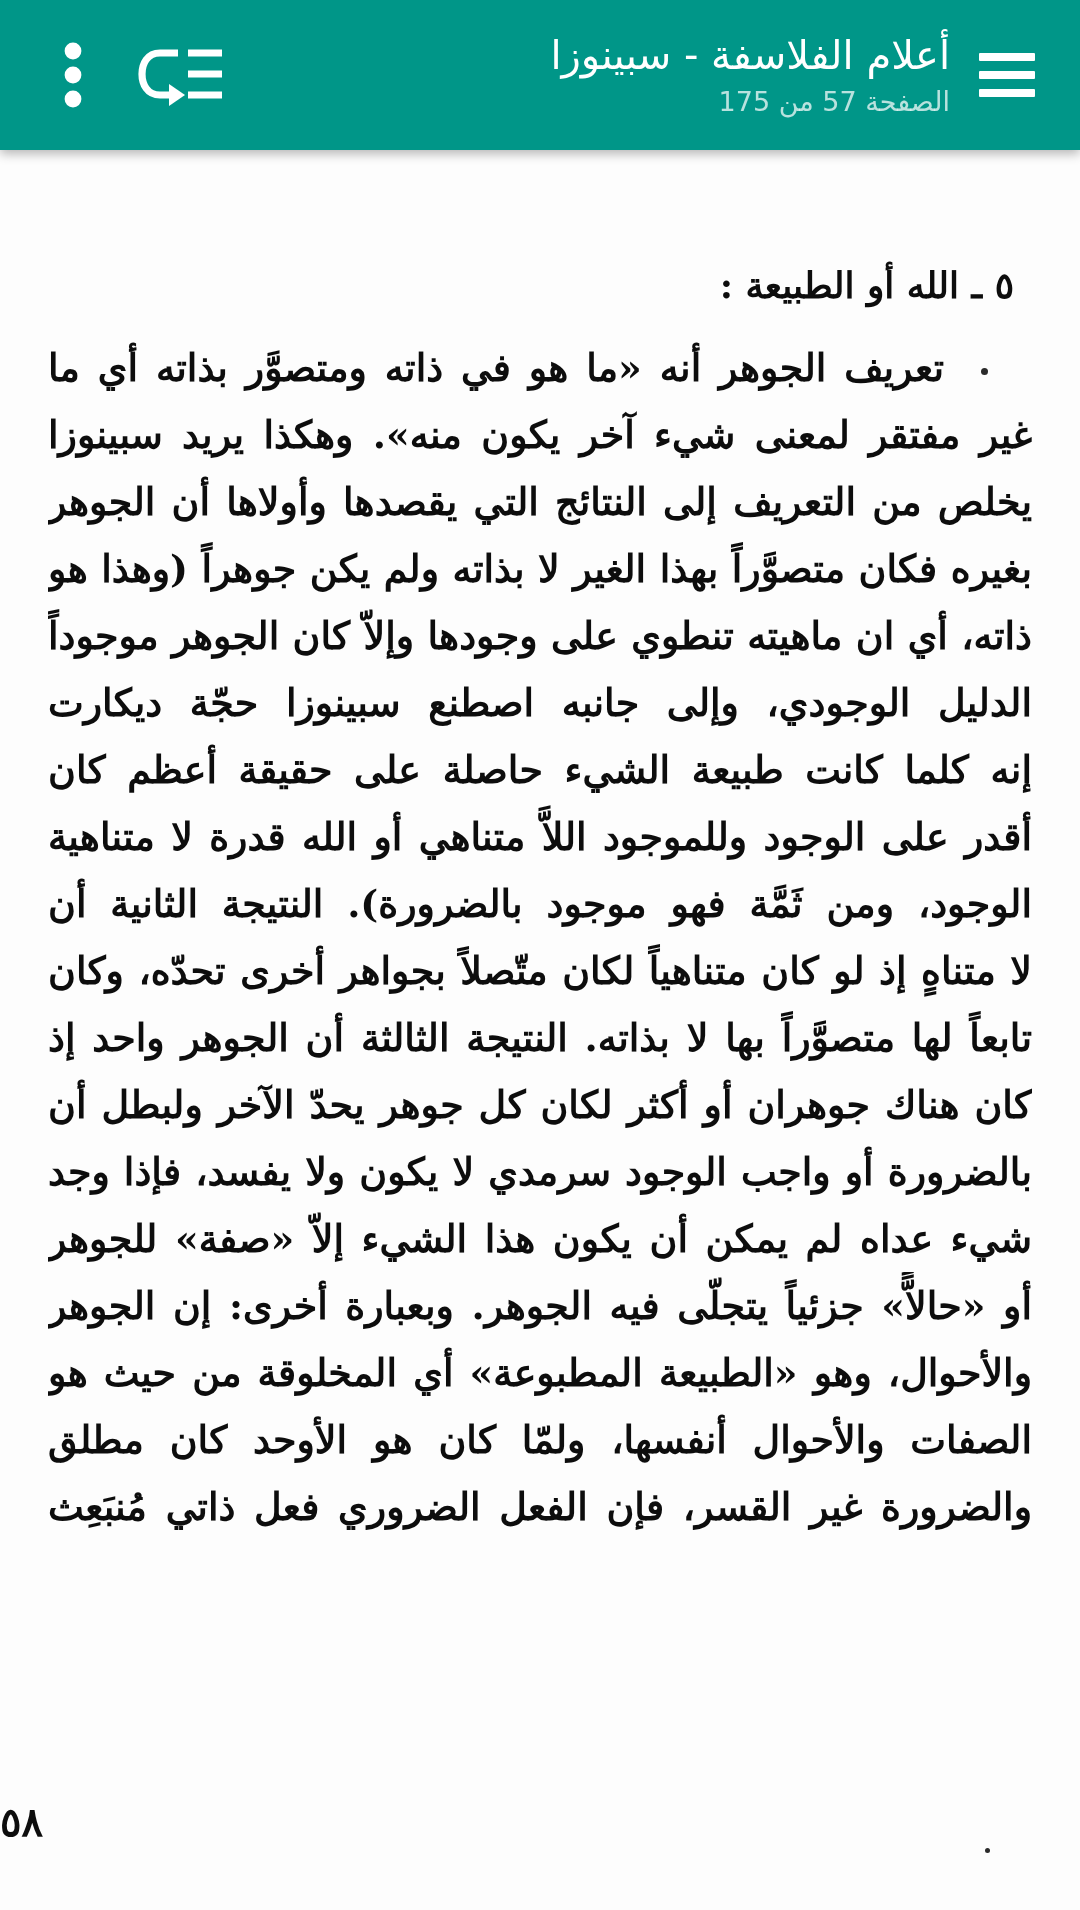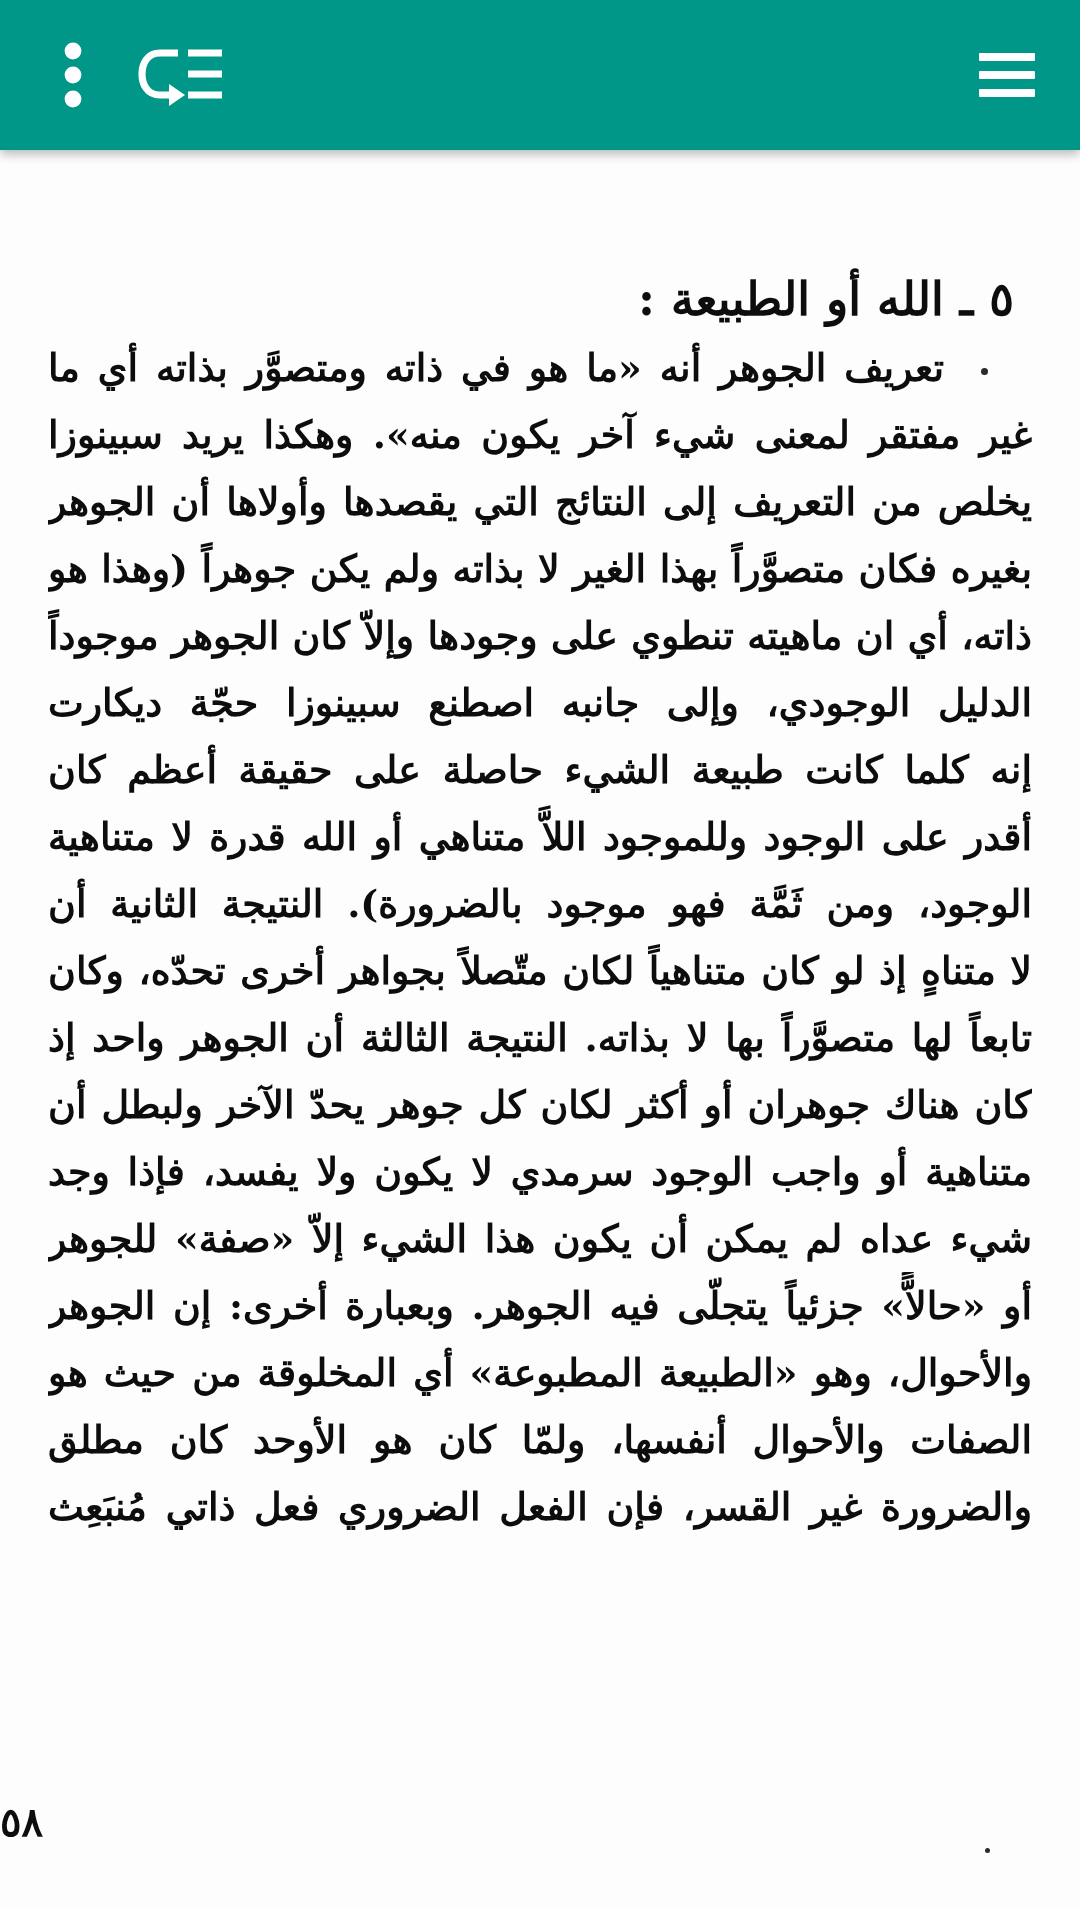--- a/index.html
+++ b/index.html
@@ -57,21 +57,21 @@
   .book-page {
     position: absolute; top: 150px; left: 0; right: 0; bottom: 0;
     background: #fdfdfd;
     direction: rtl;
     color: #0d0d0d;
   }
   .section-heading {
     position: absolute; top: 84px; right: 66px;
     font-family: "DejaVu Serif", "Liberation Serif", serif;
     font-weight: 700;
-    font-size: 46px;
+    font-size: 36px;
     white-space: nowrap;
   }
   .book-lines {
     position: absolute; top: 184px; right: 48px; left: 48px;
     font-family: "DejaVu Serif", "Liberation Serif", serif;
     font-weight: 700;
     font-size: 38px;
   }
   .book-line {
     height: 67px; line-height: 67px;
@@ -101,20 +101,24 @@
 <header class="appbar">
 
   <button class="iconbtn menu-btn" aria-label="menu">
     <span class="menu-bars">
       <span class="bar"></span>
         <span class="bar"></span>
         <span class="bar"></span>
     </span>
   </button>
 
+  <div class="title-block">
+    <span class="app-title">أعلام الفلاسفة - سبينوزا</span>
+    <span class="app-subtitle">الصفحة 57 من 175</span>
+  </div>
 
   <div class="appbar-spacer"></div>
 
   <button class="iconbtn goto-btn" aria-label="go to page">
     <span style="display:flex">
       <svg width="86" height="64" viewBox="0 0 43 32" xmlns="http://www.w3.org/2000/svg">
         <g fill="none" stroke="#ffffff" stroke-width="3.6" stroke-linecap="butt">
           <path d="M 20 5 H 11 C 4.5 5 2 10.5 2 15.5 C 2 20.5 4.5 26 11 26 H 15.5"></path>
           <line x1="25" y1="5" x2="42" y2="5"></line>
           <line x1="25" y1="15.5" x2="42" y2="15.5"></line>
@@ -149,21 +153,21 @@
       <div class="book-line">يخلص من التعريف إلى النتائج التي يقصدها وأولاها أن الجوهر علّة</div>
       <div class="book-line">بغيره فكان متصوَّراً بهذا الغير لا بذاته ولم يكن جوهراً (وهذا هو</div>
       <div class="book-line">ذاته، أي ان ماهيته تنطوي على وجودها وإلاّ كان الجوهر موجوداً</div>
       <div class="book-line">الدليل الوجودي، وإلى جانبه اصطنع سبينوزا حجّة ديكارت القائلة</div>
       <div class="book-line">إنه كلما كانت طبيعة الشيء حاصلة على حقيقة أعظم كان الشيء</div>
       <div class="book-line">أقدر على الوجود وللموجود اللاَّ متناهي أو الله قدرة لا متناهية على</div>
       <div class="book-line">الوجود، ومن ثَمَّة فهو موجود بالضرورة). النتيجة الثانية أن الجوهر</div>
       <div class="book-line">لا متناهٍ إذ لو كان متناهياً لكان متّصلاً بجواهر أخرى تحدّه، وكان</div>
       <div class="book-line">تابعاً لها متصوَّراً بها لا بذاته. النتيجة الثالثة أن الجوهر واحد إذ لو</div>
       <div class="book-line">كان هناك جوهران أو أكثر لكان كل جوهر يحدّ الآخر ولبطل أن يكون</div>
-      <div class="book-line">متناهية أو واجب الوجود سرمدي لا يكون ولا يفسد، فإذا وجد</div>
+      <div class="book-line">بالضرورة أو واجب الوجود سرمدي لا يكون ولا يفسد، فإذا وجد</div>
       <div class="book-line">شيء عداه لم يمكن أن يكون هذا الشيء إلاّ «صفة» للجوهر الأوحد</div>
       <div class="book-line">أو «حالاًّ» جزئياً يتجلّى فيه الجوهر. وبعبارة أخرى: إن الجوهر هو</div>
       <div class="book-line">والأحوال، وهو «الطبيعة المطبوعة» أي المخلوقة من حيث هو هذه</div>
       <div class="book-line">الصفات والأحوال أنفسها، ولمّا كان هو الأوحد كان مطلق الحرية.</div>
       <div class="book-line">والضرورة غير القسر، فإن الفعل الضروري فعل ذاتي مُنبَعِث من</div>
     </div>
 
   <span class="artifact-dot dot-b"></span>
 
   <div class="page-number">٥٨</div>

